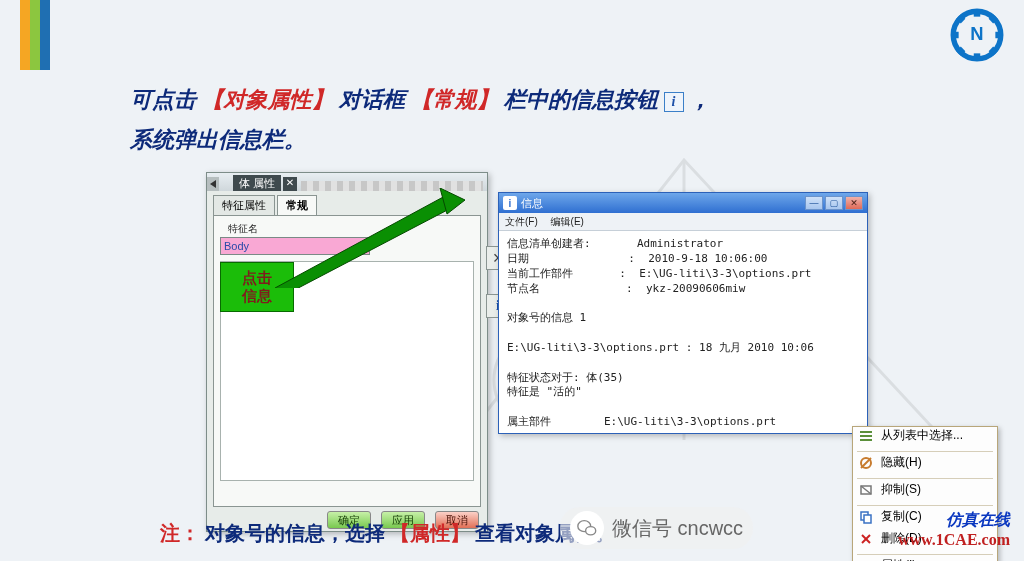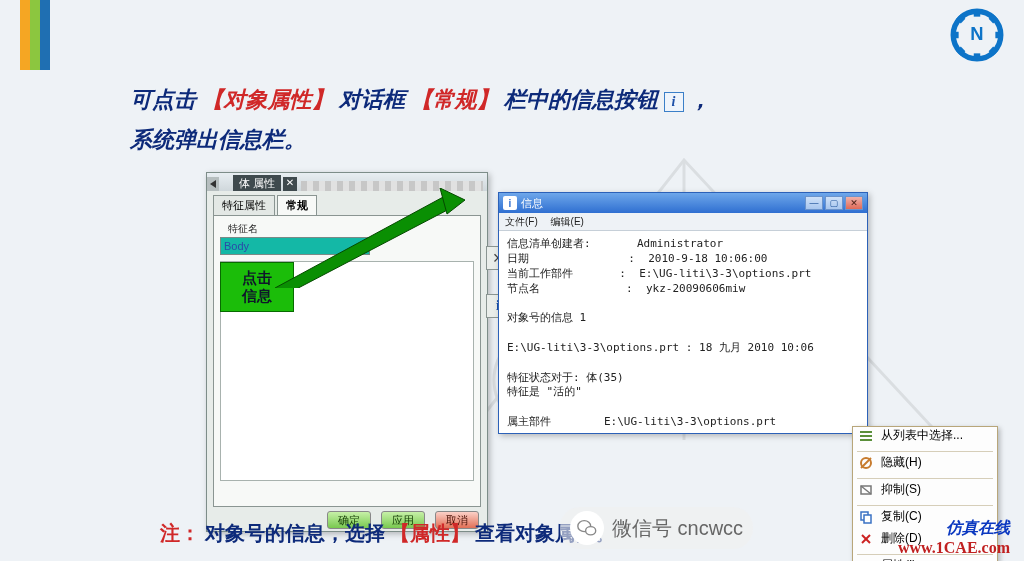--- a/index.html
+++ b/index.html
@@ -140,21 +140,21 @@
     height: 292px;
     position:relative;
   }
   .field-label { font-size: 10px; color:#222;margin-left:8px; }
   .dlg-left input.name-field {
     width: 150px;
     height: 18px;
     border:1px solid #7a8a86;
     font-size:11px;
     color:#2a4aa8;
-    background:#14b8a6;
+    background:#f9a8d4;
     padding:1px 3px;
   }
   .dlg-left .big-white {
     margin-top:6px;
     width: 100%;
     height: 220px;
     background:#fff;
     border:1px solid #a8b2ae;
   }
   .side-btn {
@@ -189,21 +189,21 @@
   
   .callout {
     position:absolute;
     top: 262px;
     left: 220px;
     width: 74px;
     padding:6px 4px;
     background:#1bbd09;
     border:1px solid #076b00;
     text-align:center;
-    color:#0f172a;
+    color:#7f1d1d;
     font-family:"KaiTi","SimSun",serif;
     font-weight:bold;
     font-size:15px;
     line-height:1.2;
   }
   .callout-arrow-svg {
     position:absolute;
     top:188px; left:275px;
     width:190px; height:100px;
     pointer-events:none;
@@ -292,21 +292,21 @@
     bottom: 14px;
     left: 160px;
     font-family:"KaiTi","SimSun",serif;
     font-weight:bold;
     font-size:20px;
     color:#d02828;
   }
   .footer-note .blk{ color:#0d2a7a; }
   .watermark{
     position:absolute;
-    bottom:4px; right:14px;
+    bottom:12px; right:14px;
     text-align:right;
     font-family:"SimSun",serif;
     font-size:16px;
   }
   .watermark .line1{ color:#0b38c0; font-weight:bold; font-style:italic;}
   .watermark .line2{ color:#c02020; font-weight:bold;}
   .wechat-badge{
     position:absolute;
     bottom:12px; left:560px;
     display:flex;align-items:center;

